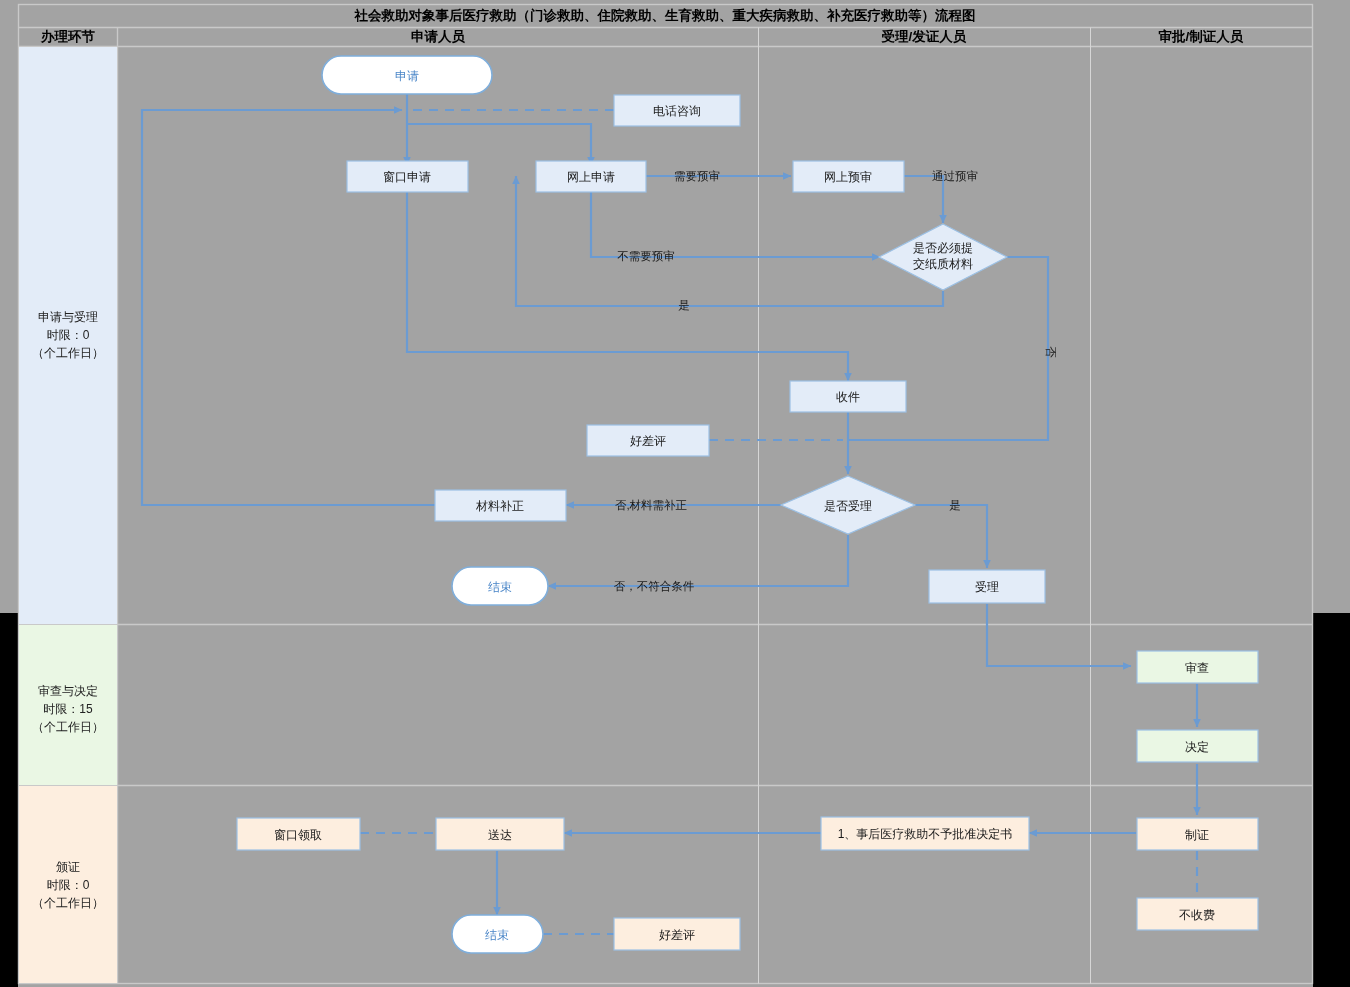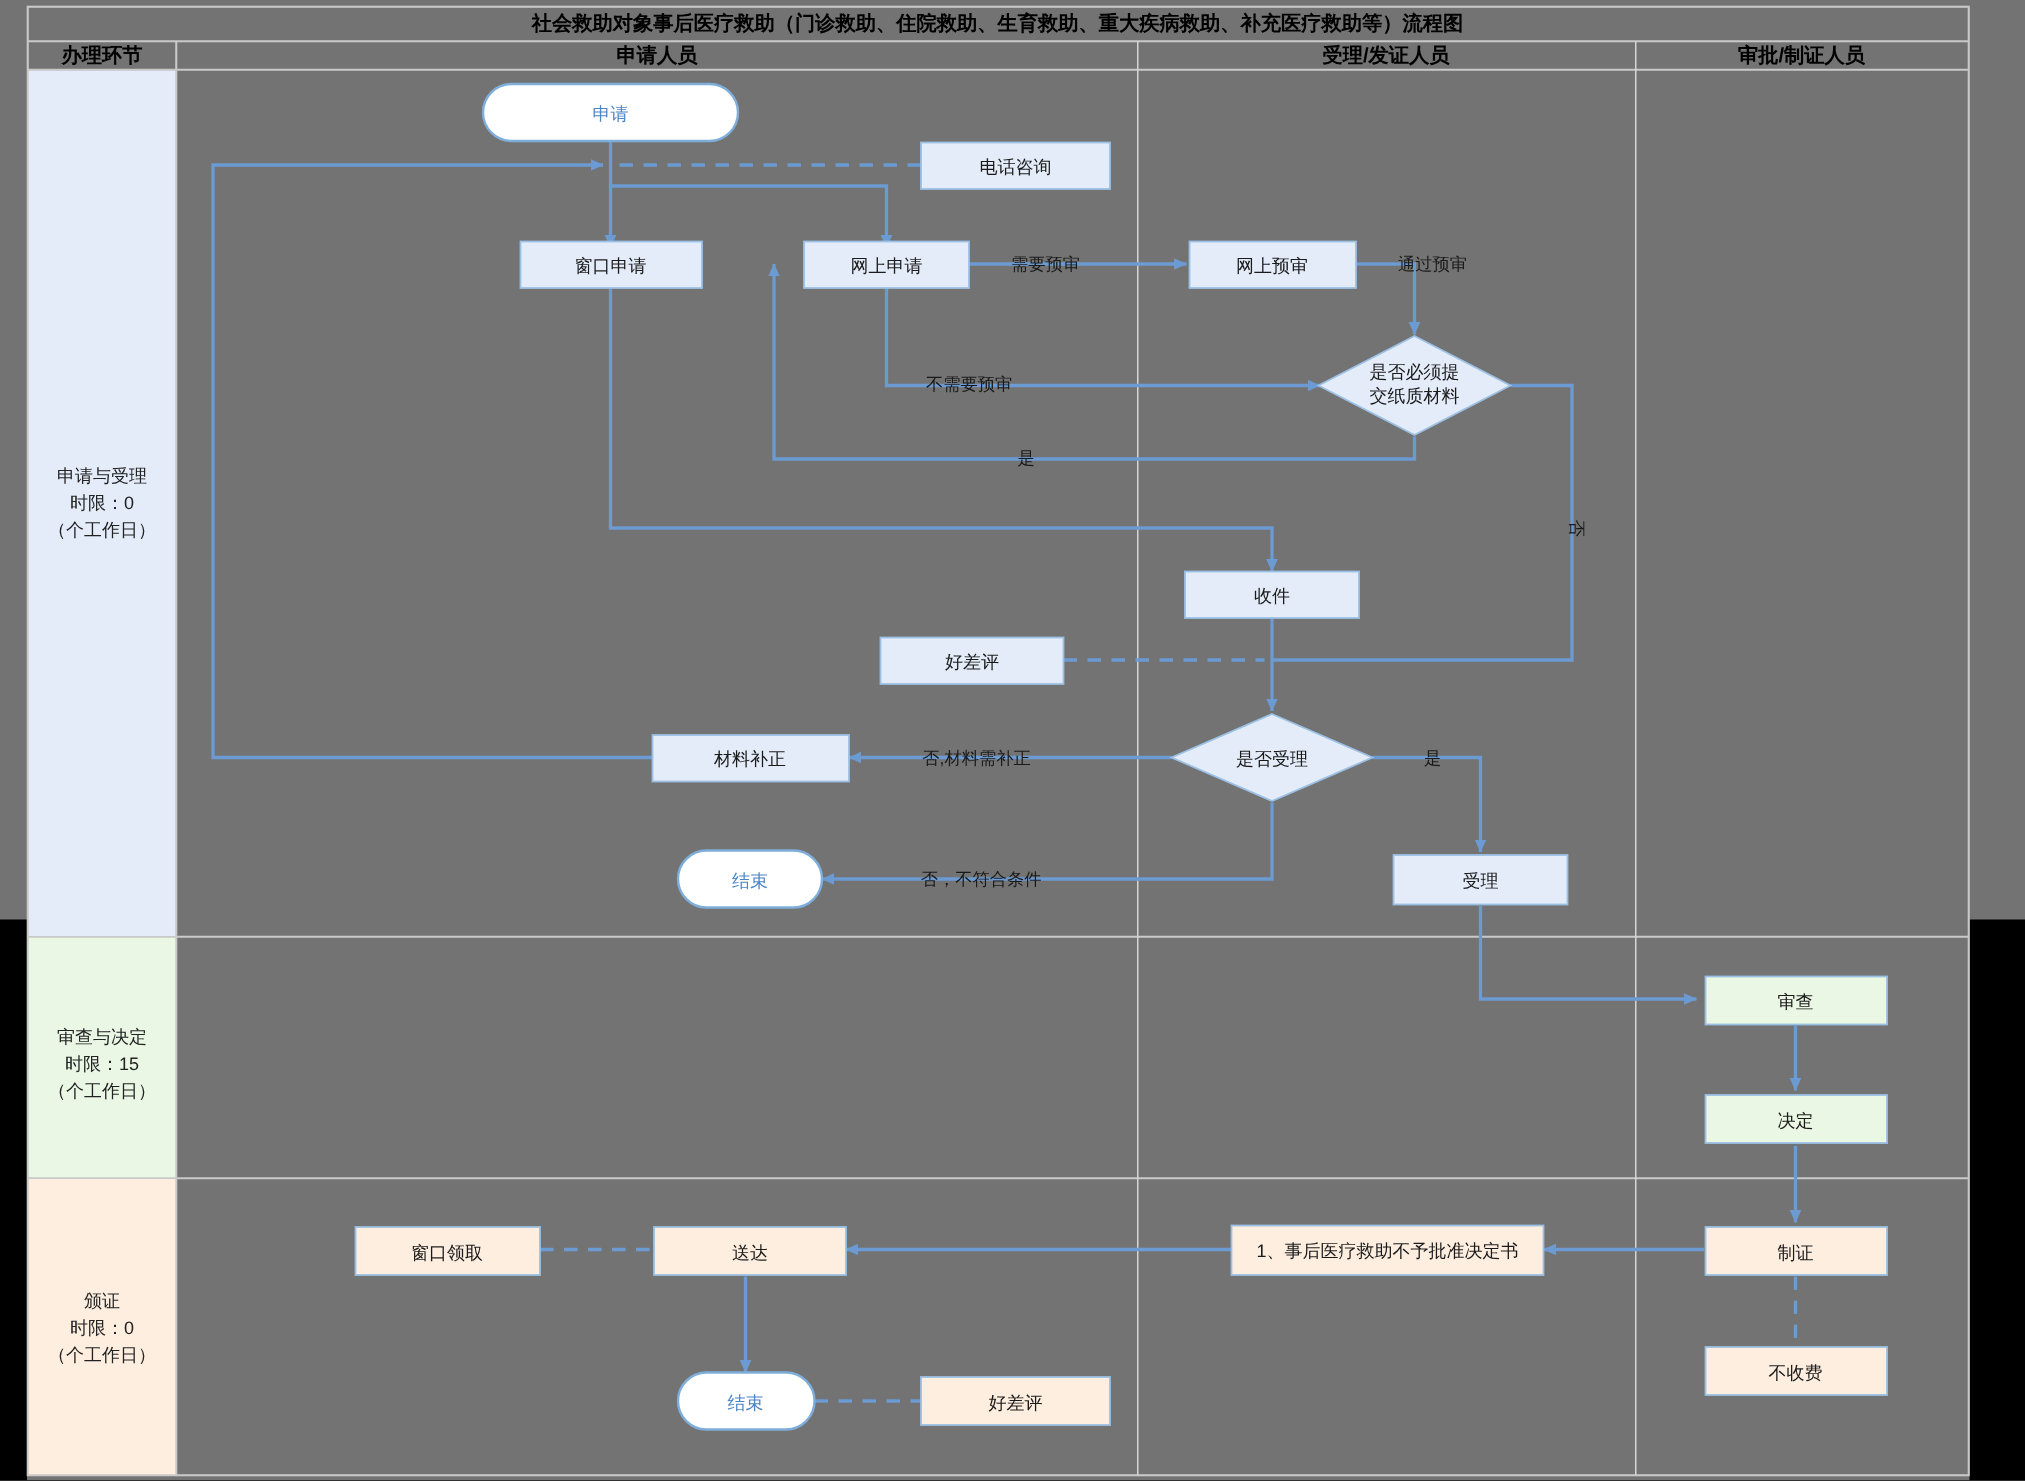--- a/index.html
+++ b/index.html
@@ -1,17 +1,17 @@
 <!DOCTYPE html>
 <html><head>
 <meta charset="utf-8">
 <style>
   html,body{margin:0;padding:0;background:#000;}
   body{width:1350px;height:987px;font-family:"Liberation Sans","DejaVu Sans",sans-serif;}
-  #page{position:relative;width:1350px;height:987px;background:#737373;overflow:hidden;}
+  #page{position:relative;width:1350px;height:987px;background:#a3a3a3;overflow:hidden;}
   #black-left{position:absolute;left:0;top:613px;width:18px;height:374px;background:#000;}
   #black-right{position:absolute;left:1313px;top:613px;width:37px;height:374px;background:#000;}
   svg{position:absolute;left:0;top:0;}
   .ttl{font-size:13.5px;font-weight:bold;fill:#000;}
   .hdr{font-size:13.5px;font-weight:bold;fill:#000;}
   .lanelbl{font-size:12px;fill:#222;}
   .nodetxt{font-size:12px;fill:#1a1a1a;}
   .starttxt{font-size:12px;fill:#4a86c8;}
   .edgelbl{font-size:11.5px;fill:#1a1a1a;}
   .grid{stroke:#c9c9c9;stroke-width:1.4;fill:none;}

